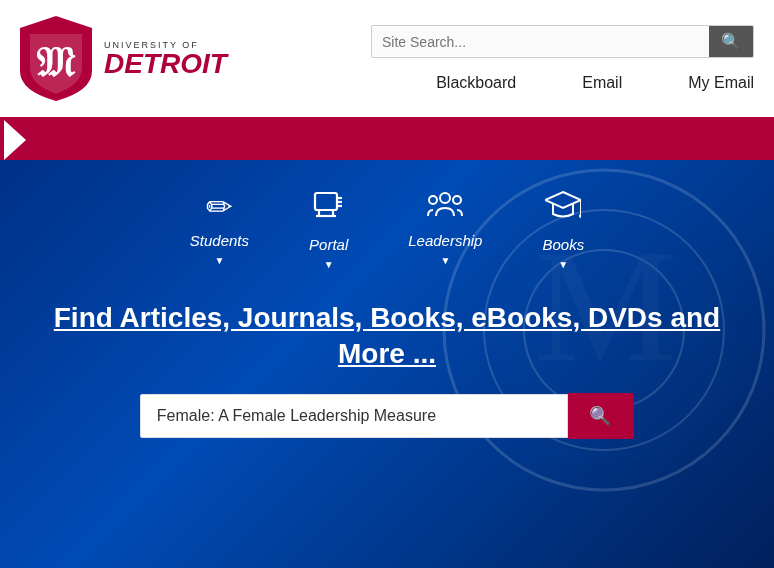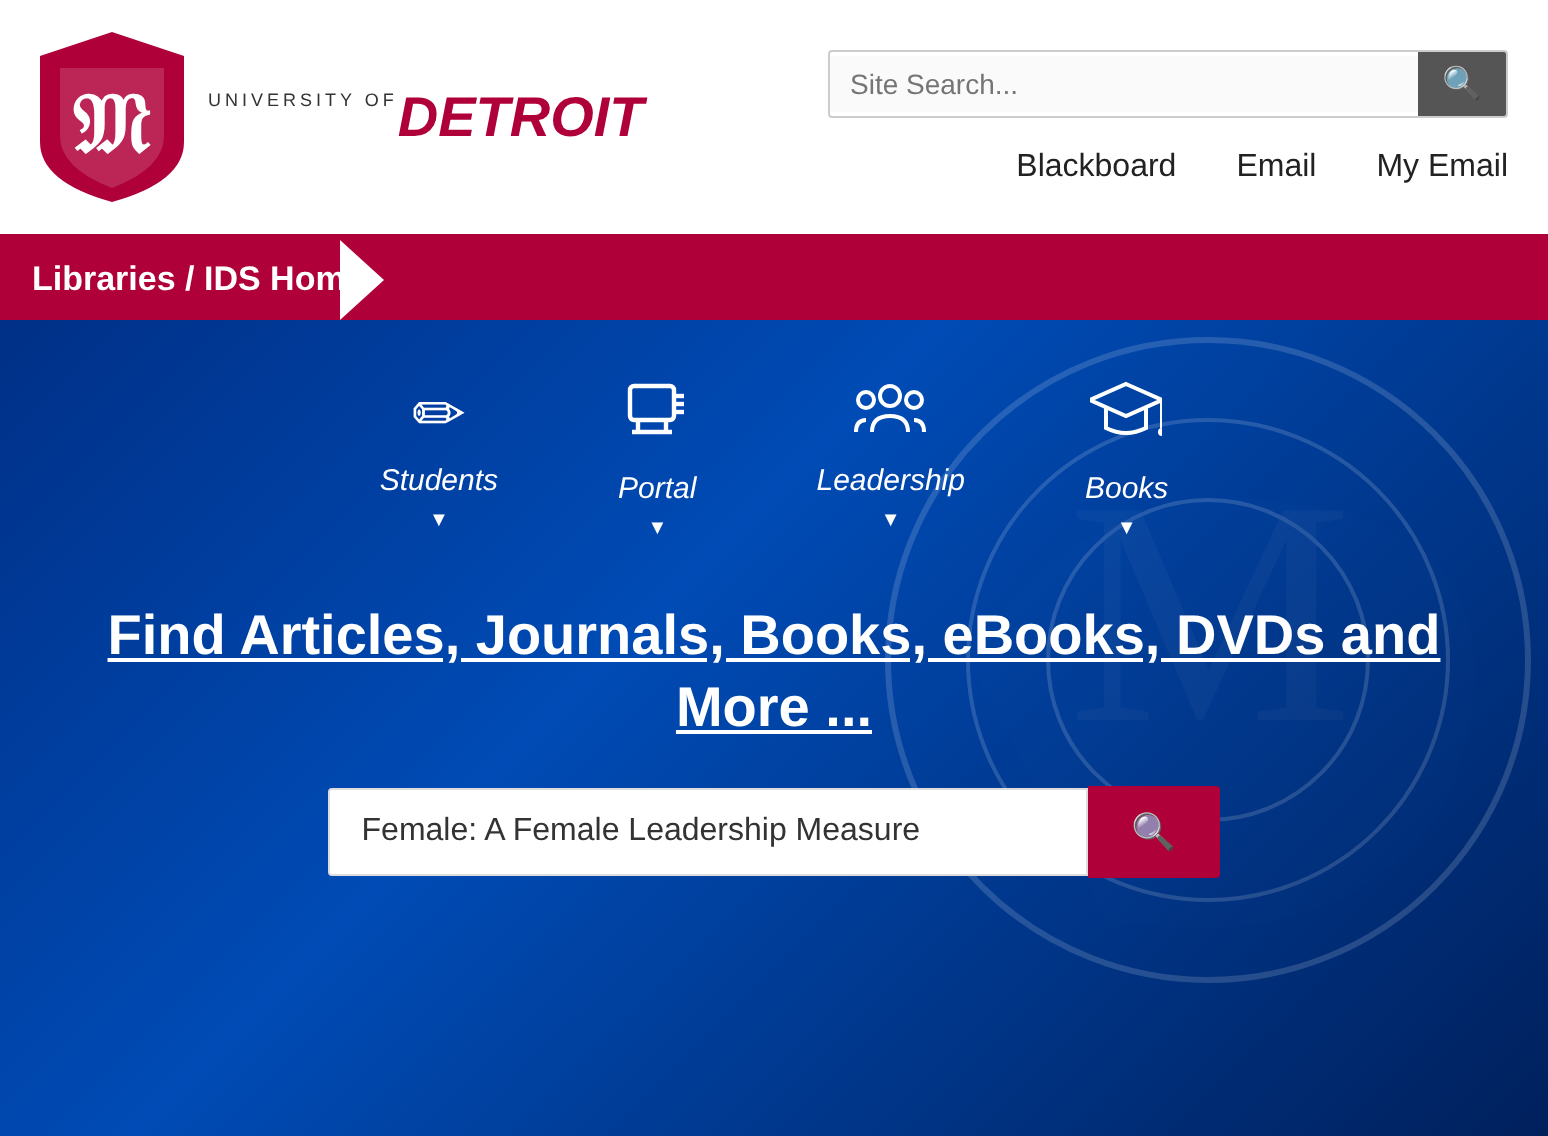--- a/index.html
+++ b/index.html
@@ -19,21 +19,21 @@
       display: flex;
       align-items: center;
       gap: 12px;
     }
     .logo-shield {
       width: 72px;
       height: 85px;
     }
     .logo-text {
       display: flex;
-      flex-direction: row;
+      flex-direction: column;
     }
     .logo-univ {
       font-size: 9px;
       letter-spacing: 2px;
       color: #333;
       font-weight: 500;
     }
     .logo-detroit {
       font-size: 28px;
       font-weight: 900;
@@ -53,21 +53,21 @@
       flex-direction: column;
       align-items: flex-end;
       gap: 16px;
     }
     .search-bar {
       display: flex;
       align-items: center;
       border: 1px solid #ccc;
       border-radius: 2px;
       overflow: hidden;
-      width: 340px;
+      width: 383px;
     }
     .search-bar input {
       border: none;
       outline: none;
       padding: 6px 10px;
       font-size: 14px;
       color: #999;
       flex: 1;
       background: #fafafa;
     }
@@ -81,20 +81,21 @@
     }
     .nav-links {
       display: flex;
       gap: 30px;
     }
     .nav-links a {
       text-decoration: none;
       color: #222;
       font-size: 16px;
       font-weight: 500;
+      margin-left: 36px;
     }
 
     
     .breadcrumb-bar {
       background: #b0003a;
       color: #fff;
       display: flex;
       align-items: center;
       padding: 0 0 0 16px;
       height: 40px;
@@ -193,21 +194,21 @@
 
     
     .hero-search {
       display: flex;
       align-items: center;
       margin-top: 20px;
       position: relative;
       z-index: 2;
     }
     .hero-search input {
-      width: 380px;
+      width: 428px;
       padding: 12px 16px;
       font-size: 16px;
       border: 1px solid #ddd;
       border-radius: 2px 0 0 2px;
       outline: none;
       color: #333;
     }
     .hero-search button {
       background: #b0003a;
       border: none;
@@ -243,21 +244,20 @@
     </div>
     <div class="nav-links">
       <a href="#">Blackboard</a>
       <a href="#">Email</a>
       <a href="#">My Email</a>
     </div>
   </div>
 </div>
 
 <div class="breadcrumb-bar">
-  <span class="breadcrumb-text">Libraries / IDS Home</span>
   <div class="breadcrumb-chevron"></div>
 </div>
 
 <div class="hero">
 
   <svg class="hero-bg-decor" viewBox="0 0 400 380" xmlns="http://www.w3.org/2000/svg">
     <circle cx="200" cy="190" r="160" fill="none" stroke="#fff" stroke-width="3"></circle>
     <circle cx="200" cy="190" r="120" fill="none" stroke="#fff" stroke-width="2"></circle>
     <circle cx="200" cy="190" r="80" fill="none" stroke="#fff" stroke-width="2"></circle>
     <path d="M80 190 Q150 80 280 120 Q360 150 320 260 Q270 340 150 320 Z" fill="#fff" opacity="0.05"></path>

